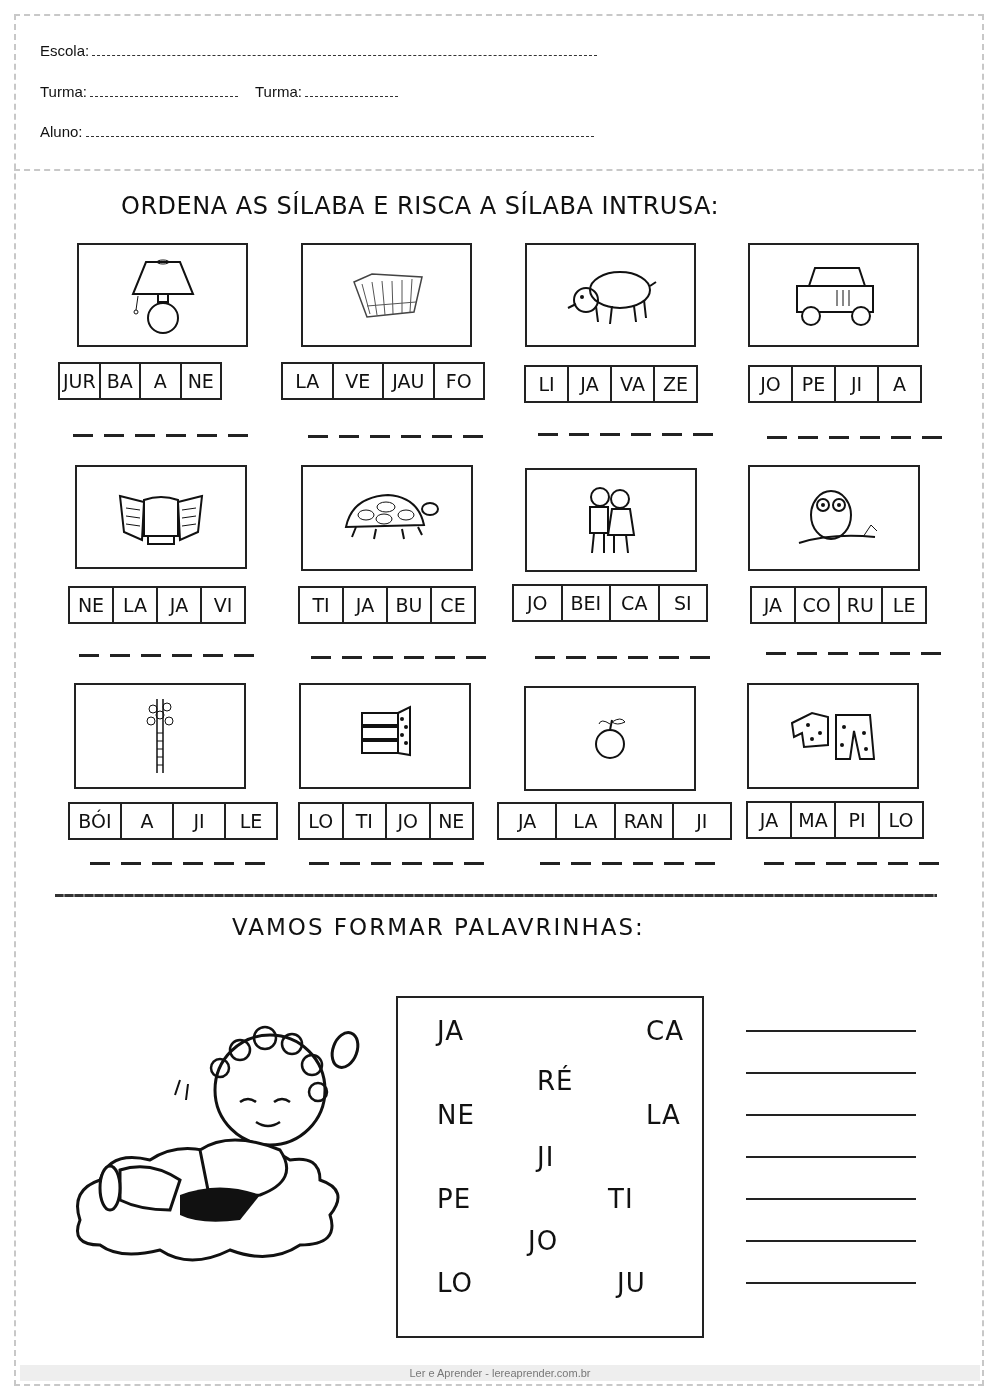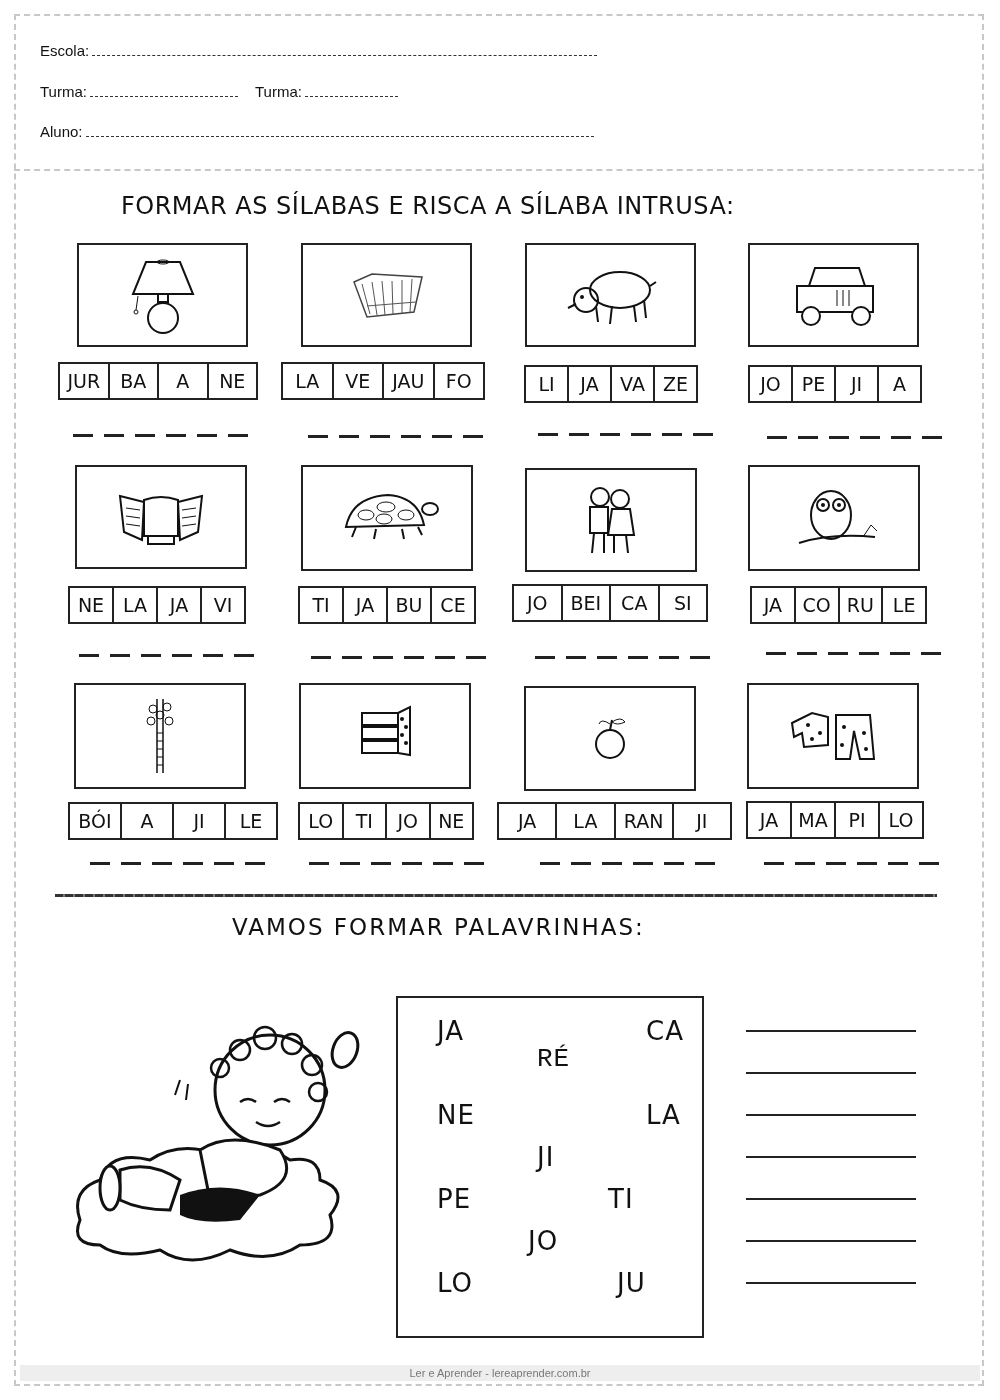--- a/index.html
+++ b/index.html
@@ -35,21 +35,21 @@
 <div class="hdr-line" style="left:40px; top:83px;">
   <span>Turma:</span><span class="dash" style="width:148px;"></span>
 </div>
 <div class="hdr-line" style="left:255px; top:83px;">
   <span>Turma:</span><span class="dash" style="width:93px;"></span>
 </div>
 <div class="hdr-line" style="left:40px; top:123px;">
   <span>Aluno:</span><span class="dash" style="width:508px;"></span>
 </div>
 
-<div class="title" style="left:121px; top:192px;">FORMAR AS SÍLABAS E RISCA A SÍLABA INTRUSA:</div>
+<div class="title" style="left:121px; top:192px;">ORDENA AS SÍLABA E RISCA A SÍLABA INTRUSA:</div>
 
 <div class="pic" style="left:77px; top:243px; width:171px; height:104px;">
   <svg viewBox="0 0 110 86">
       <path d="M38 10 L72 10 L85 42 L25 42 Z" fill="none" stroke="#111" stroke-width="2"></path>
       <ellipse cx="55" cy="10" rx="6" ry="2" fill="none" stroke="#111"></ellipse>
       <rect x="50" y="42" width="10" height="8" fill="none" stroke="#111" stroke-width="2"></rect>
       <circle cx="55" cy="66" r="15" fill="none" stroke="#111" stroke-width="2"></circle>
       <path d="M30 44 L28 58" stroke="#111"></path>
       <circle cx="28" cy="60" r="2" fill="none" stroke="#111"></circle>
     </svg>
@@ -83,21 +83,21 @@
       <circle cx="32" cy="64" r="9" fill="#fff" stroke="#111" stroke-width="2"></circle>
       <circle cx="82" cy="64" r="9" fill="#fff" stroke="#111" stroke-width="2"></circle>
       <g stroke="#111">
         <line x1="58" y1="38" x2="58" y2="54"></line>
         <line x1="64" y1="38" x2="64" y2="54"></line>
         <line x1="70" y1="38" x2="70" y2="54"></line>
       </g>
     </svg>
 </div>
 
-<div class="syl-row" style="left:58px; top:362px; width:200px;">
+<div class="syl-row" style="left:58px; top:362px; width:164px;">
   <div class="syl">JUR</div>
   <div class="syl">BA</div>
   <div class="syl">A</div>
   <div class="syl">NE</div>
 </div>
 <div class="syl-row" style="left:281px; top:362px; width:204px;">
   <div class="syl">LA</div>
   <div class="syl">VE</div>
   <div class="syl">JAU</div>
   <div class="syl">FO</div>
@@ -392,21 +392,21 @@
   <path d="M140 140 Q170 120 220 140 Q240 170 200 185 L150 190 Z" fill="#fff" stroke="#111" stroke-width="3"></path>
   <path d="M120 185 Q160 170 200 185 L180 210 Q140 215 120 205 Z" fill="#111"></path>
   <path d="M60 160 Q90 150 120 170 L110 200 Q80 200 60 190 Z" fill="#fff" stroke="#111" stroke-width="3"></path>
   <ellipse cx="50" cy="178" rx="10" ry="22" fill="#fff" stroke="#111" stroke-width="3"></ellipse>
   <path d="M120 70 L115 85 M128 74 L126 90" stroke="#111" stroke-width="2"></path>
 </svg>
 
 <div class="syl-box"></div>
 <div class="free-syl" style="left:437px; top:1016px;">JA</div>
 <div class="free-syl" style="left:646px; top:1016px;">CA</div>
-<div class="free-syl" style="left:537px; top:1044px;font-family:Liberation Mono, monospace;">RÉ</div>
+<div class="free-syl" style="left:537px; top:1066px;">RÉ</div>
 <div class="free-syl" style="left:437px; top:1100px;">NE</div>
 <div class="free-syl" style="left:646px; top:1100px;">LA</div>
 <div class="free-syl" style="left:537px; top:1142px;">JI</div>
 <div class="free-syl" style="left:437px; top:1184px;">PE</div>
 <div class="free-syl" style="left:608px; top:1184px;">TI</div>
 <div class="free-syl" style="left:528px; top:1226px;">JO</div>
 <div class="free-syl" style="left:437px; top:1268px;">LO</div>
 <div class="free-syl" style="left:617px; top:1268px;">JU</div>
 
 <div class="write-line" style="top:1030px;"></div>

